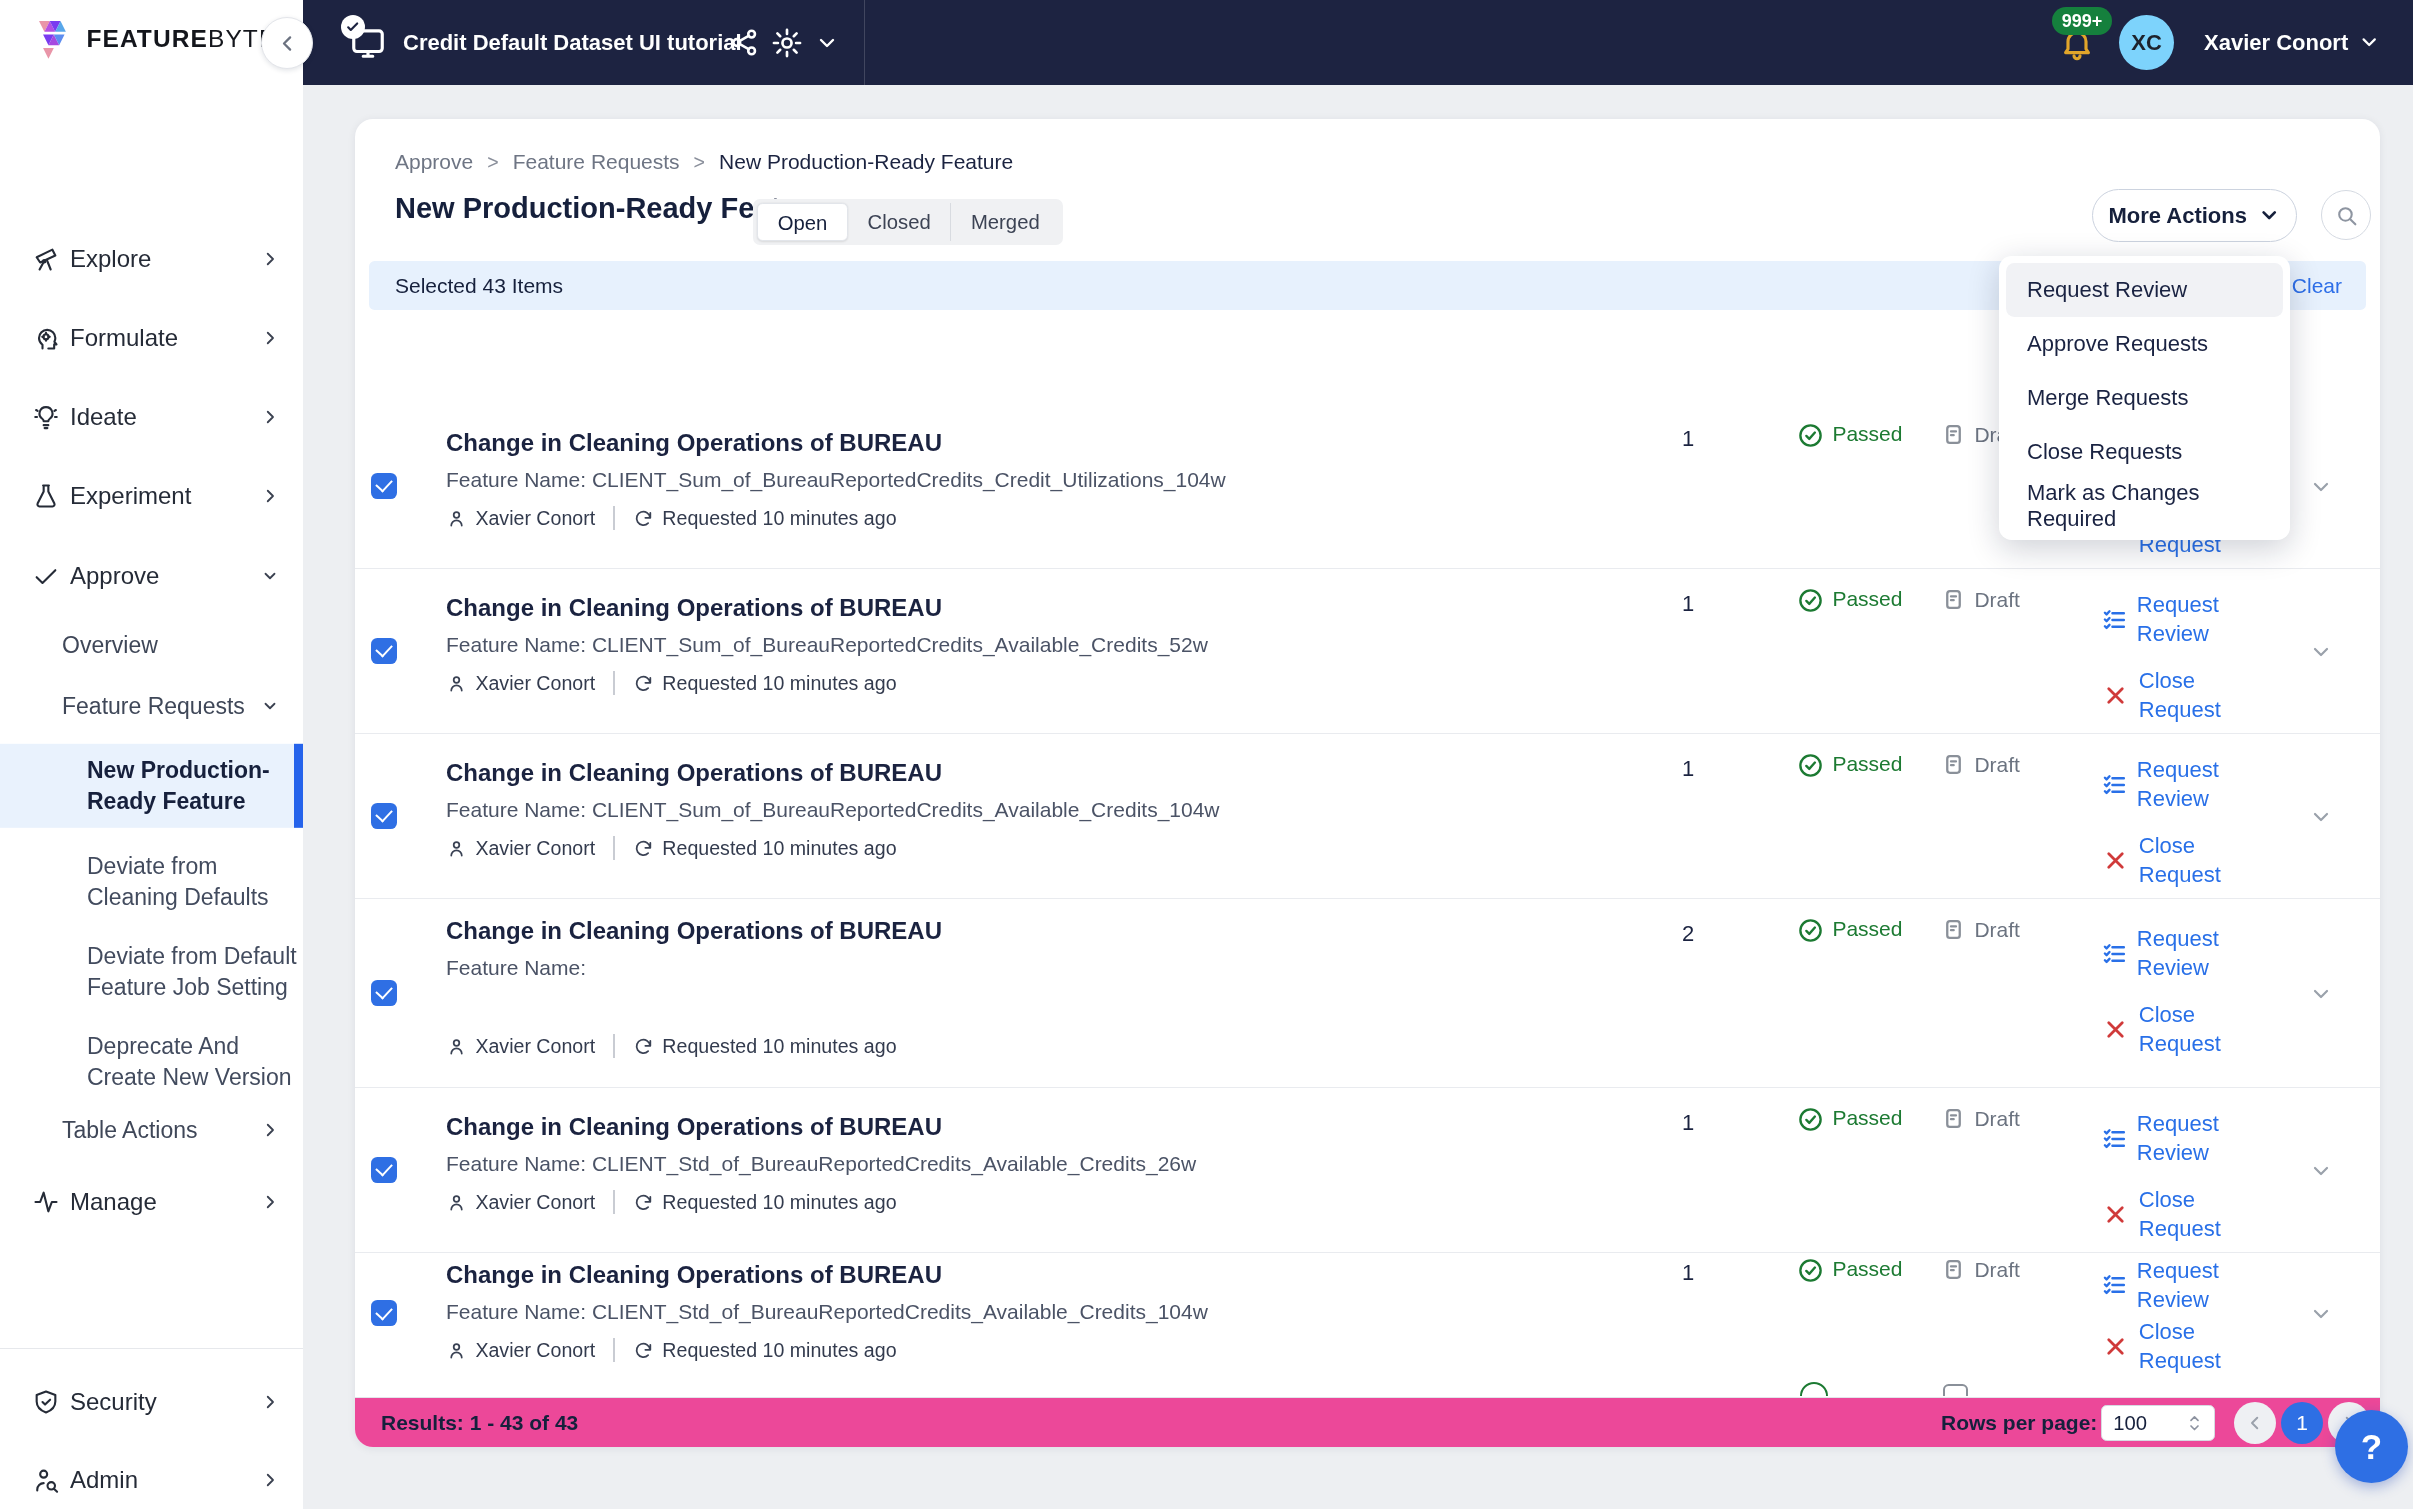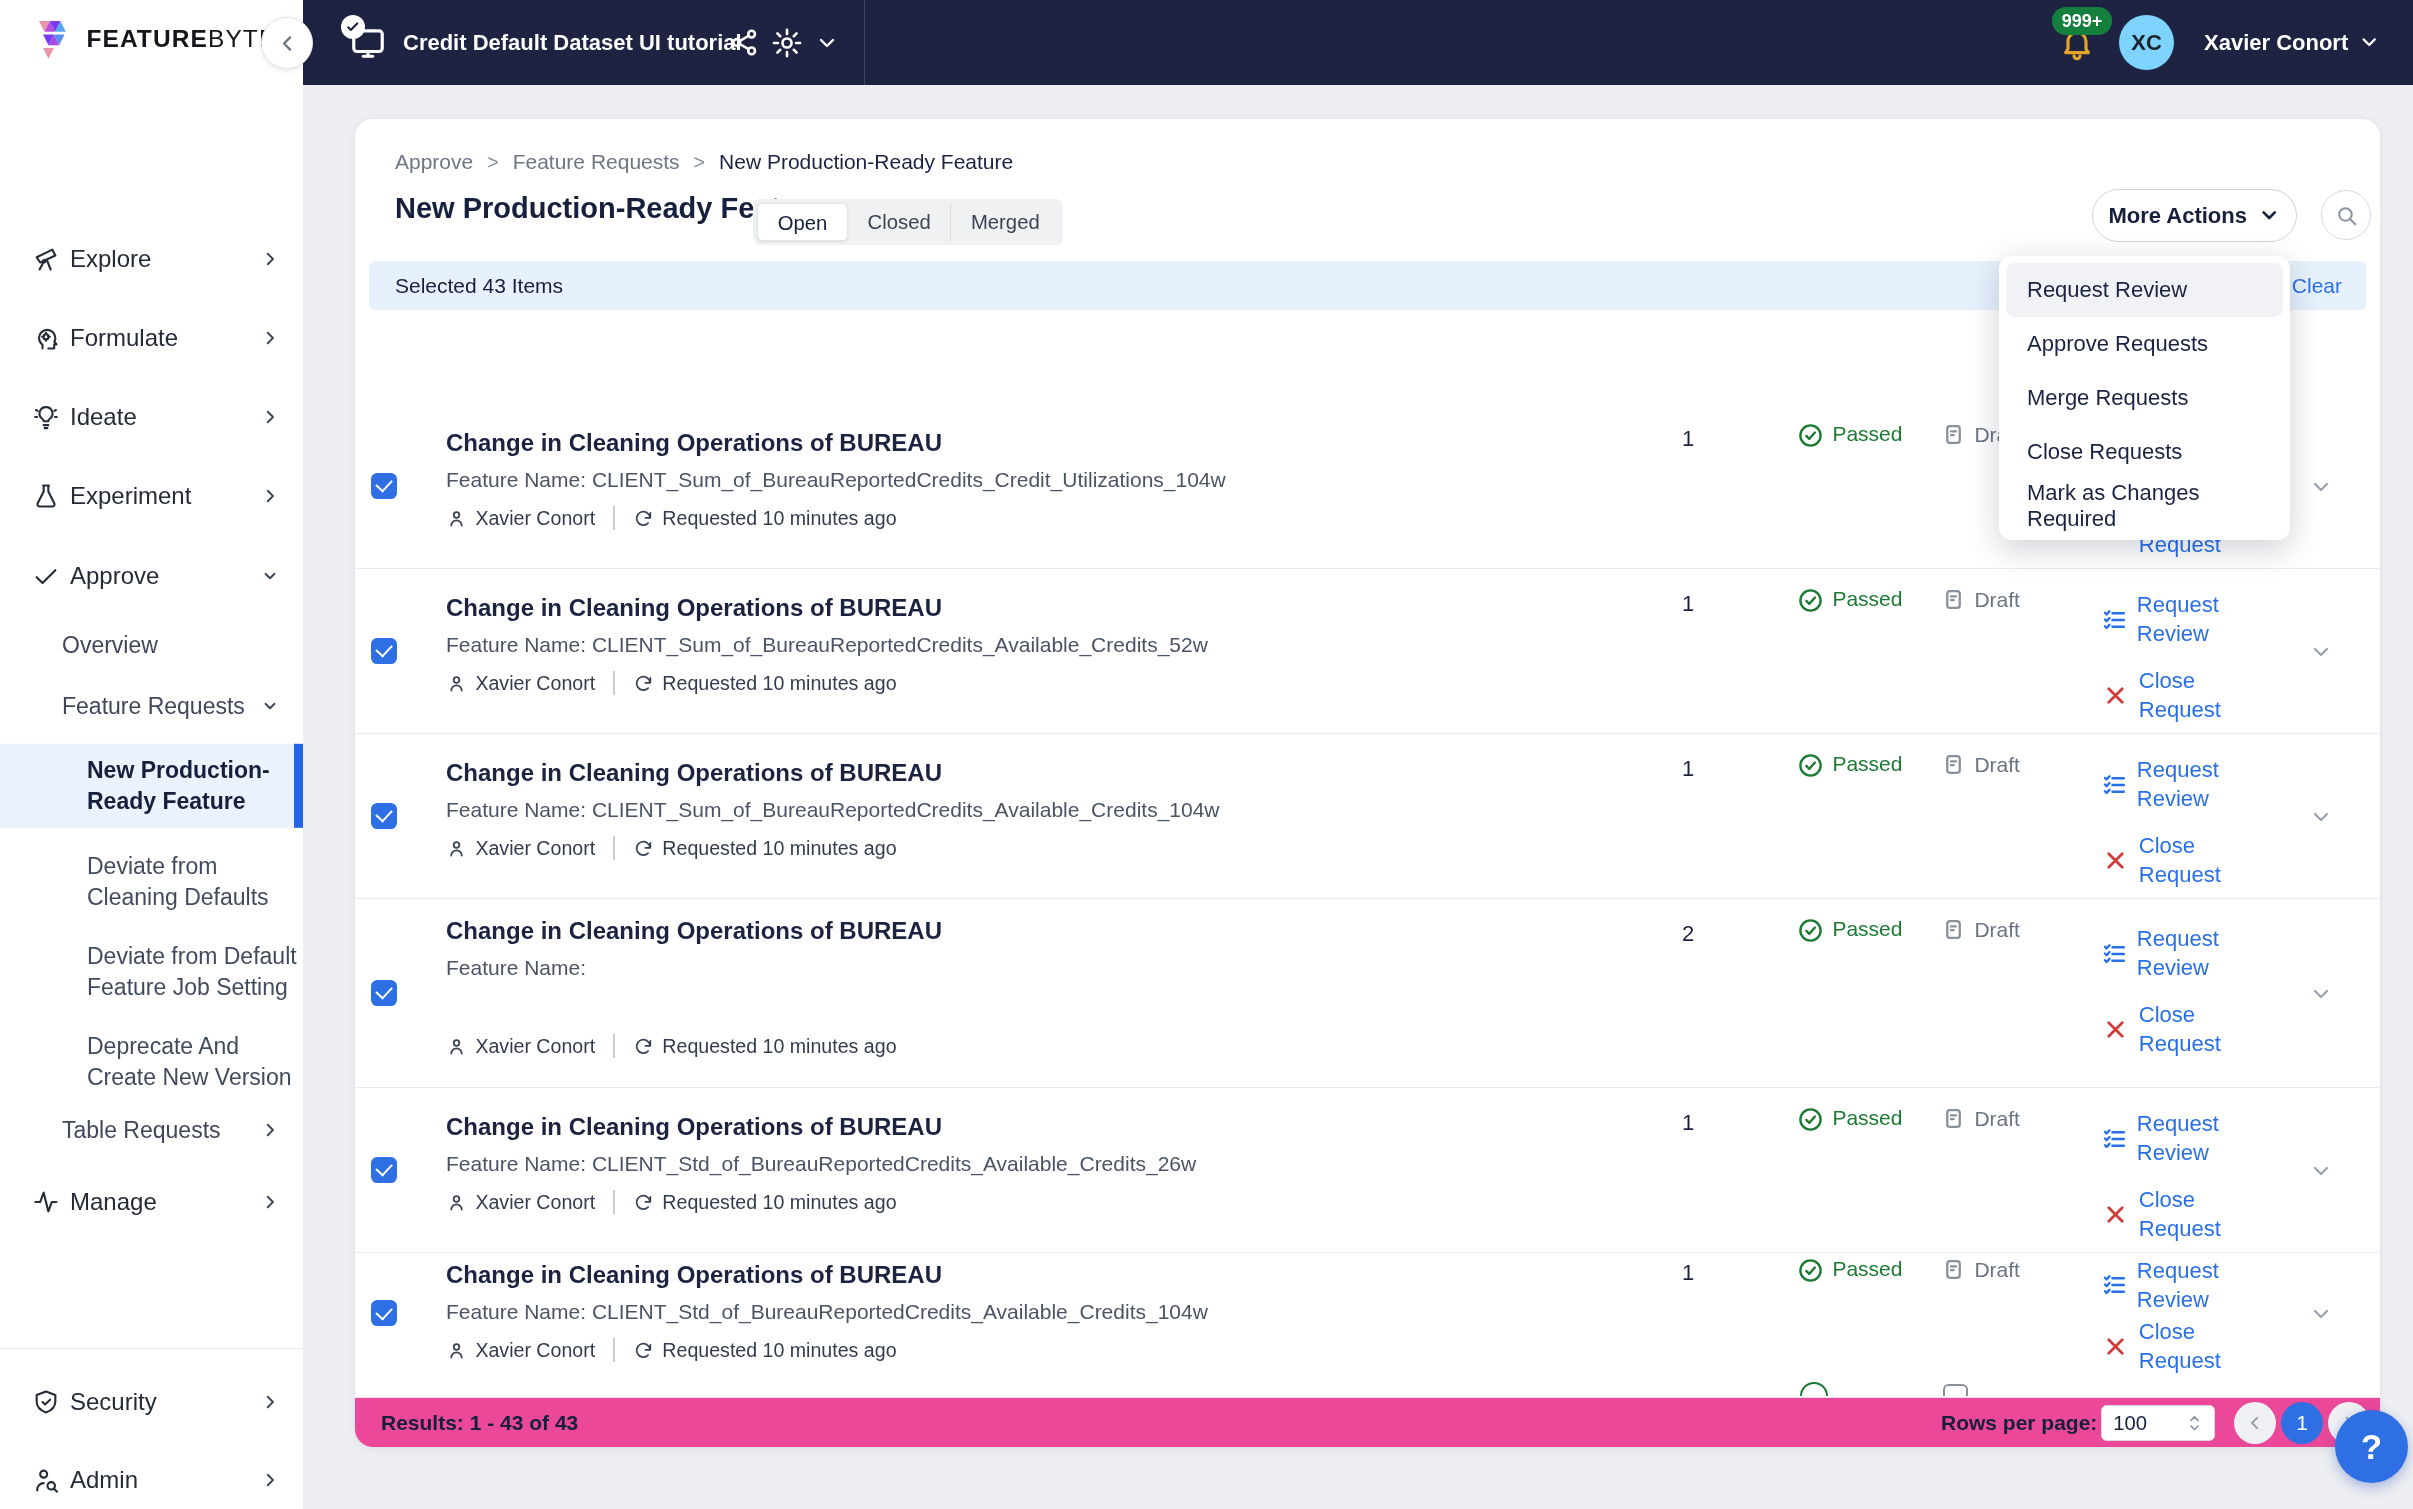--- a/index.html
+++ b/index.html
@@ -324,21 +324,21 @@
       <div class="nav-leaf" style="top: 882px;">
         <span class="txt">Deviate from Cleaning Defaults</span>
       </div>
       <div class="nav-leaf" style="top: 972px;">
         <span class="txt">Deviate from Default Feature Job Setting</span>
       </div>
       <div class="nav-leaf" style="top: 1062px;">
         <span class="txt">Deprecate And Create New Version</span>
       </div>
       <div class="nav-item sub" style="top: 1130px;">
-        <span class="lb">Table Requests</span>
+        <span class="lb">Table Actions</span>
         <span class="chev">
           <svg width="18" height="18" viewBox="0 0 24 24" fill="none" stroke="#3a4150" stroke-width="2.4" stroke-linecap="round" stroke-linejoin="round">
             <path d="M9 5l7 7-7 7"></path>
           </svg>
         </span>
       </div>
       <div class="nav-item" style="top: 1202px;">
         <span class="ic">
           <svg width="28" height="28" viewBox="0 0 24 24" fill="none" stroke="#252b37" stroke-width="1.8" stroke-linecap="round" stroke-linejoin="round">
             <path d="M3 12h4l3-8 4 16 3-8h4"></path>

